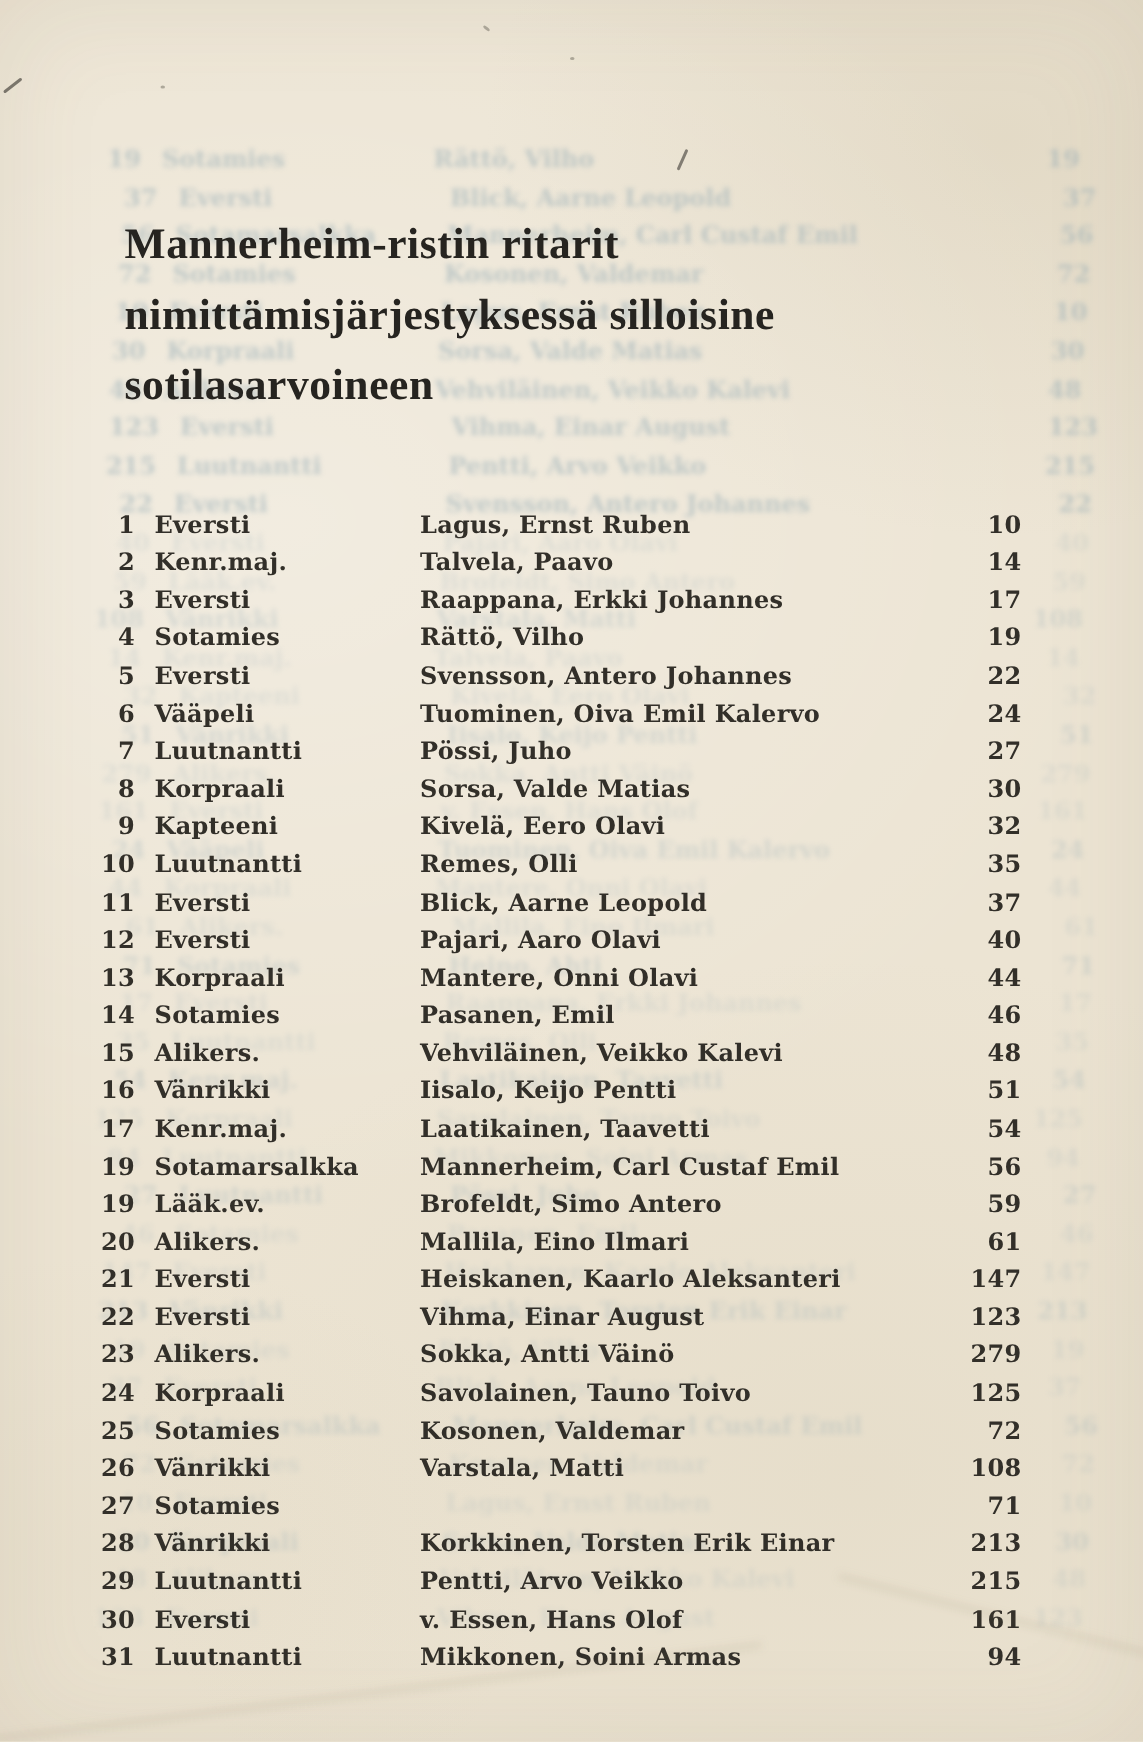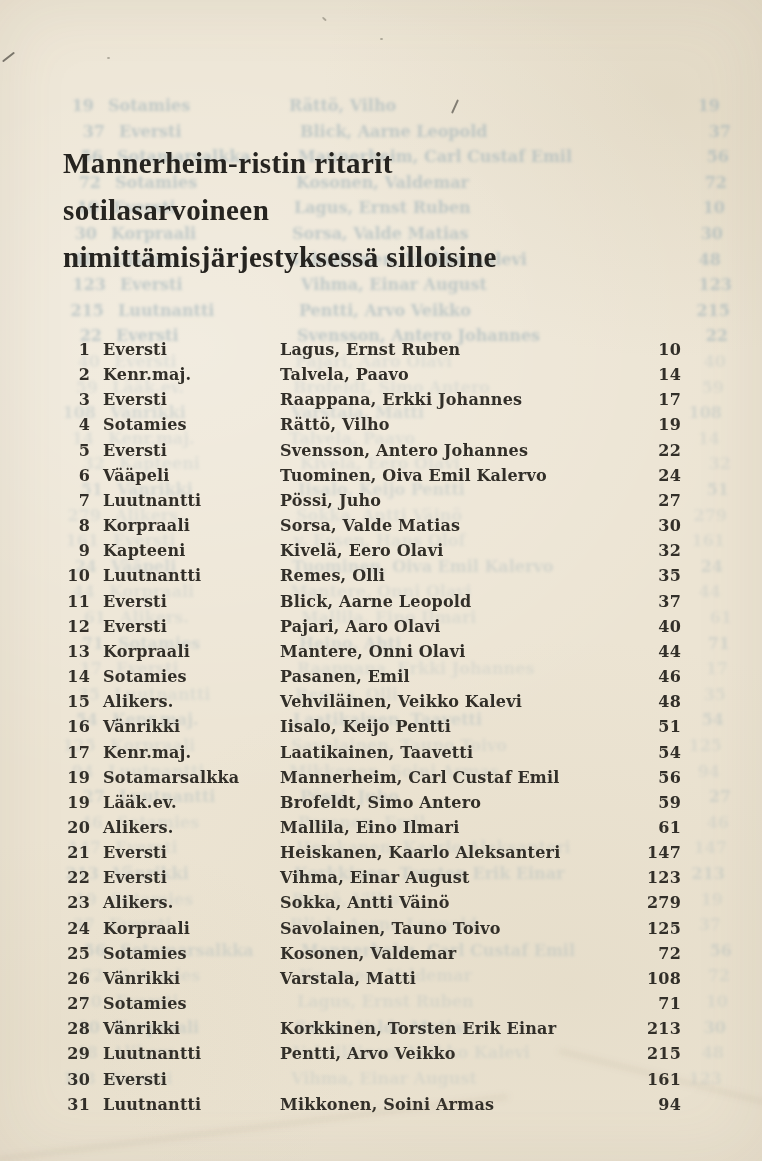--- a/index.html
+++ b/index.html
@@ -49,21 +49,21 @@
     left: 63px;
     top: 140px;
     margin: 0;
     font-family: "Liberation Serif", serif;
     font-weight: 700;
     font-size: 29px;
     line-height: 47px;
     letter-spacing: 0.4px;
     color: #262420;
   }
-  .title span { display: block; }
+  .title span { display: block; margin-left: 20px; }
 
   .list {
     position: absolute;
     left: 0;
     top: 337px;
     width: 681px;
   }
   .row {
     display: grid;
     grid-template-columns: 90px 190px 1fr auto;
@@ -339,22 +339,22 @@
       <div class="bleed-row" style="top: 1068.8px; left: -4px; opacity: 0.18;">
         <span class="b-no">123</span>
         <span class="b-rank">Eversti</span>
         <span class="b-name">Vihma, Einar August</span>
         <span class="b-page">123</span>
       </div>
     </div>
 
   <h1 class="title">
     <span>Mannerheim-ristin ritarit</span>
+    <span>nimittämisjärjestyksessä silloisine</span>
     <span>sotilasarvoineen</span>
-    <span>nimittämisjärjestyksessä silloisine</span>
   </h1>
 
   <div class="list" id="knights-list">
       <div class="row">
         <span class="cell-no">1</span>
         <span class="cell-rank">Eversti</span>
         <span class="cell-name">Lagus, Ernst Ruben</span>
         <span class="cell-page">10</span>
       </div>
       <div class="row">
@@ -520,20 +520,21 @@
       </div>
       <div class="row">
         <span class="cell-no">29</span>
         <span class="cell-rank">Luutnantti</span>
         <span class="cell-name">Pentti, Arvo Veikko</span>
         <span class="cell-page">215</span>
       </div>
       <div class="row">
         <span class="cell-no">30</span>
         <span class="cell-rank">Eversti</span>
+        <span class="cell-name">v. Essen, Hans Olof</span>
         <span class="cell-page">161</span>
       </div>
       <div class="row">
         <span class="cell-no">31</span>
         <span class="cell-rank">Luutnantti</span>
         <span class="cell-name">Mikkonen, Soini Armas</span>
         <span class="cell-page">94</span>
       </div>
     </div>
 

